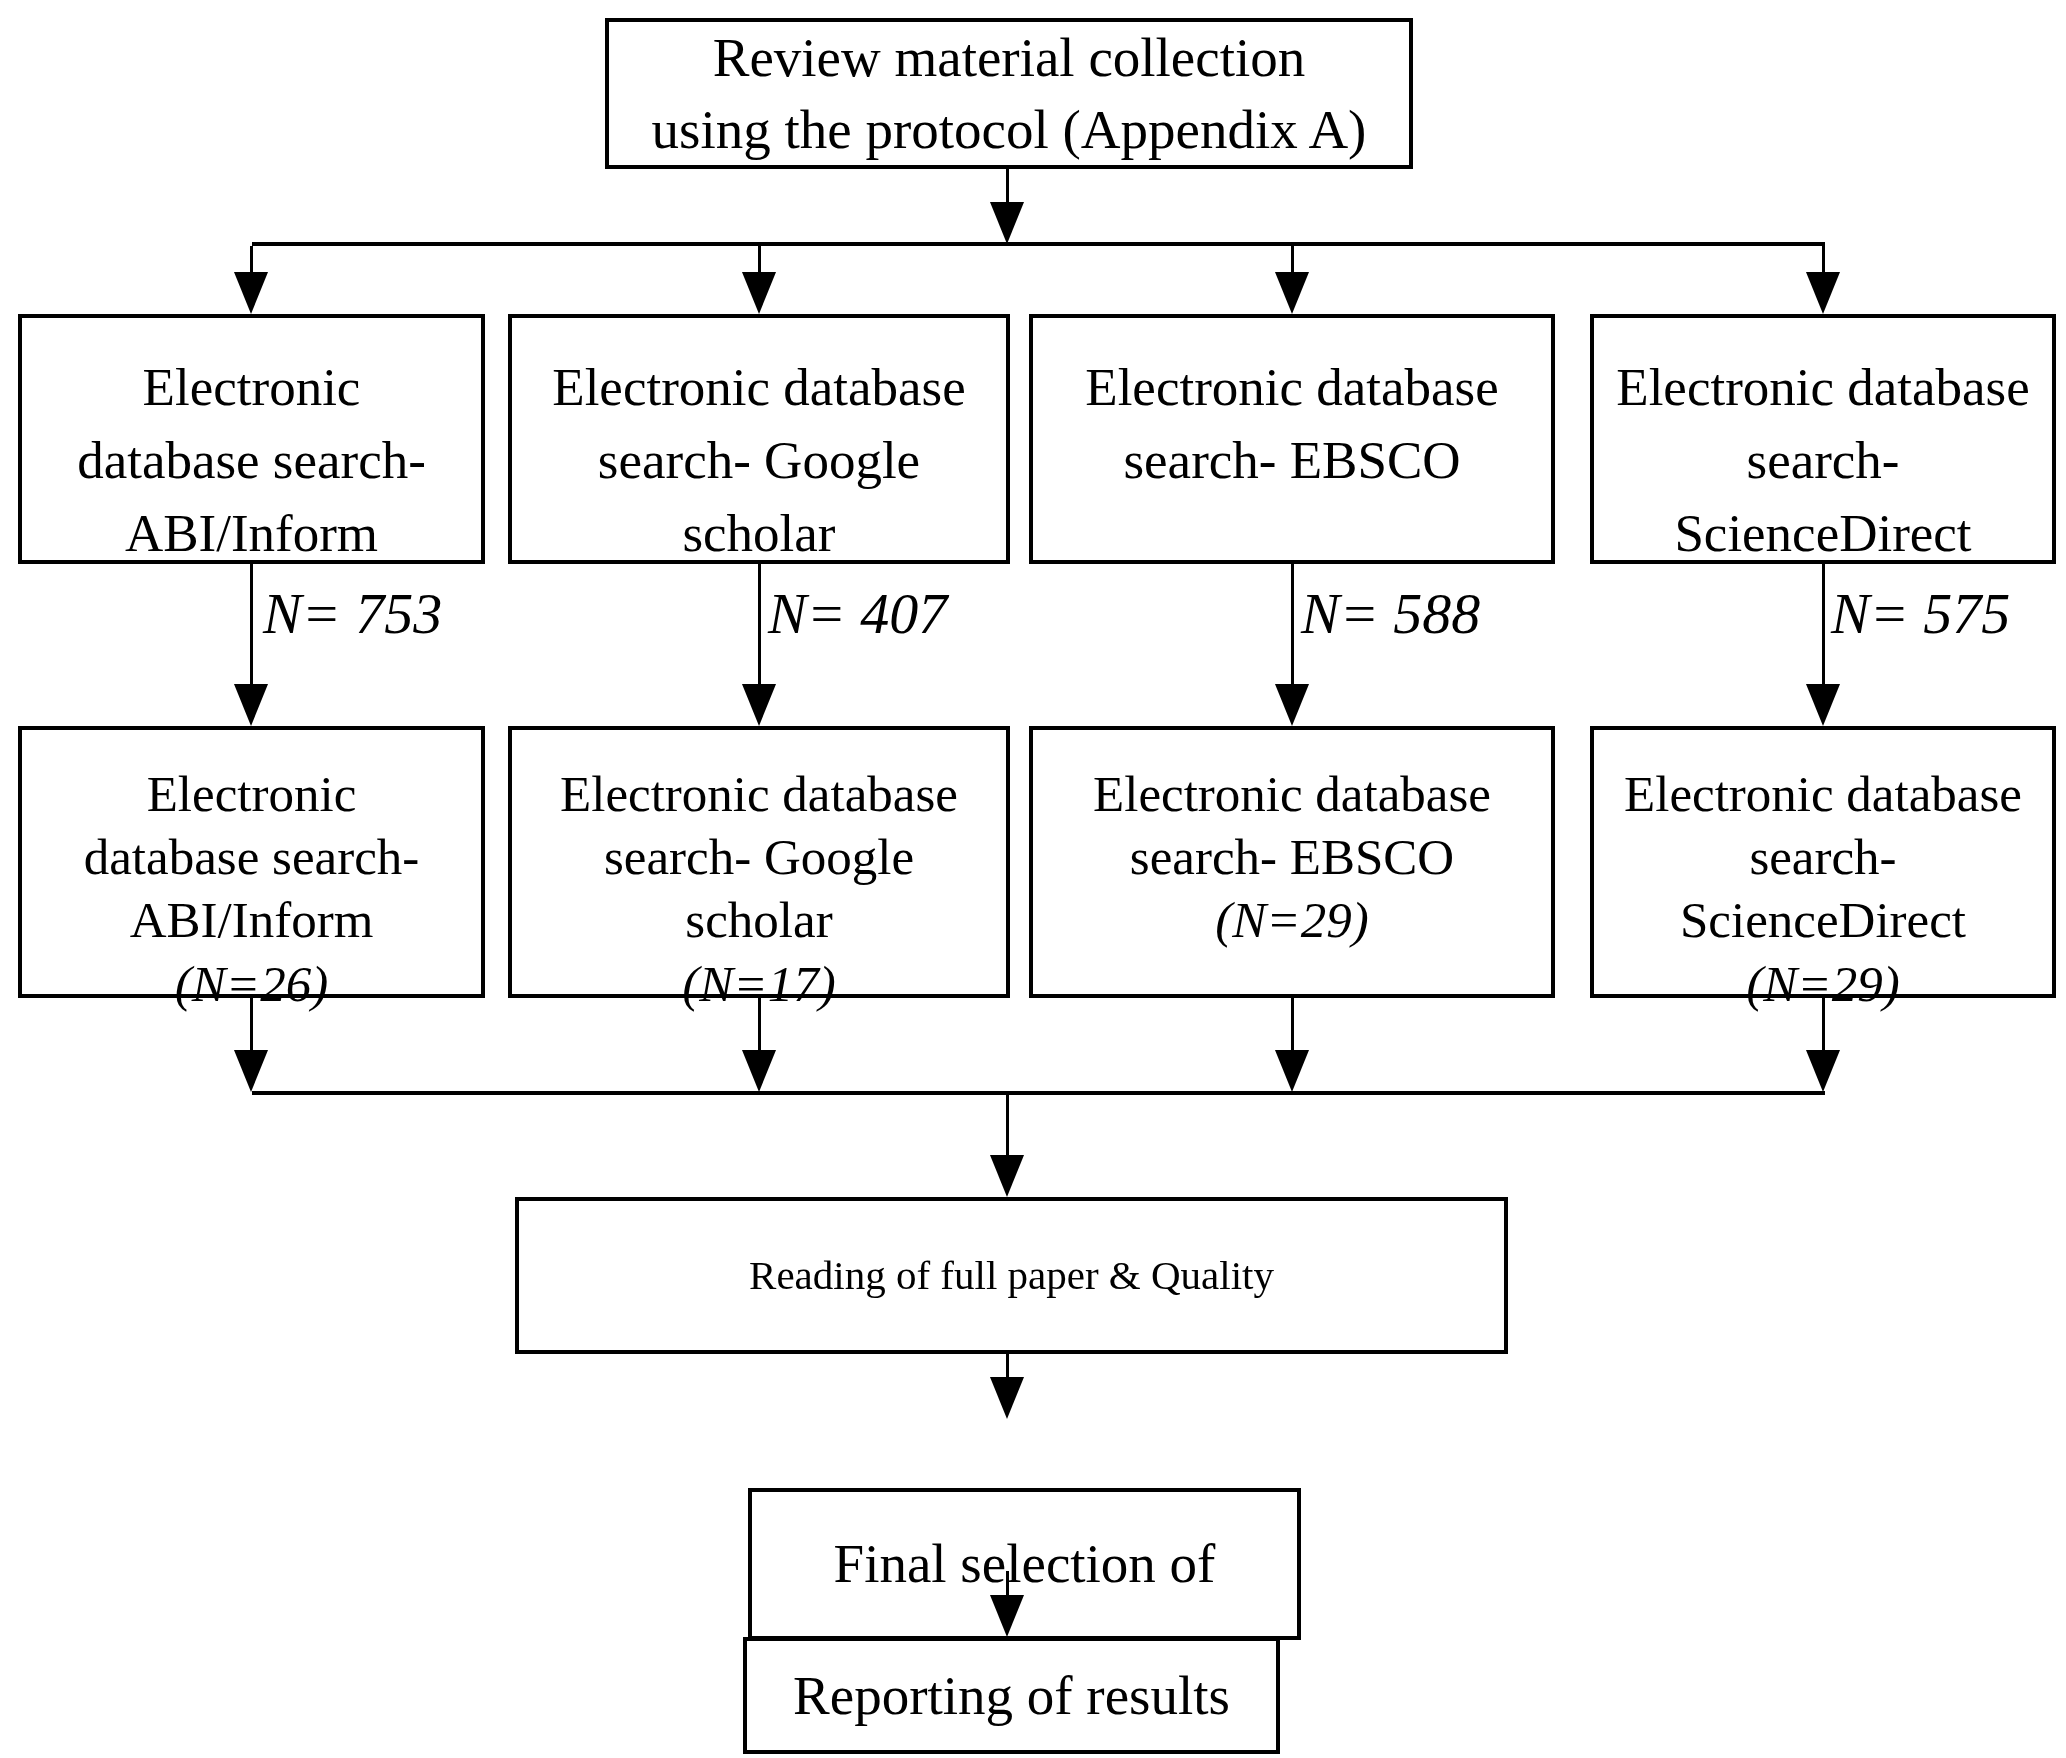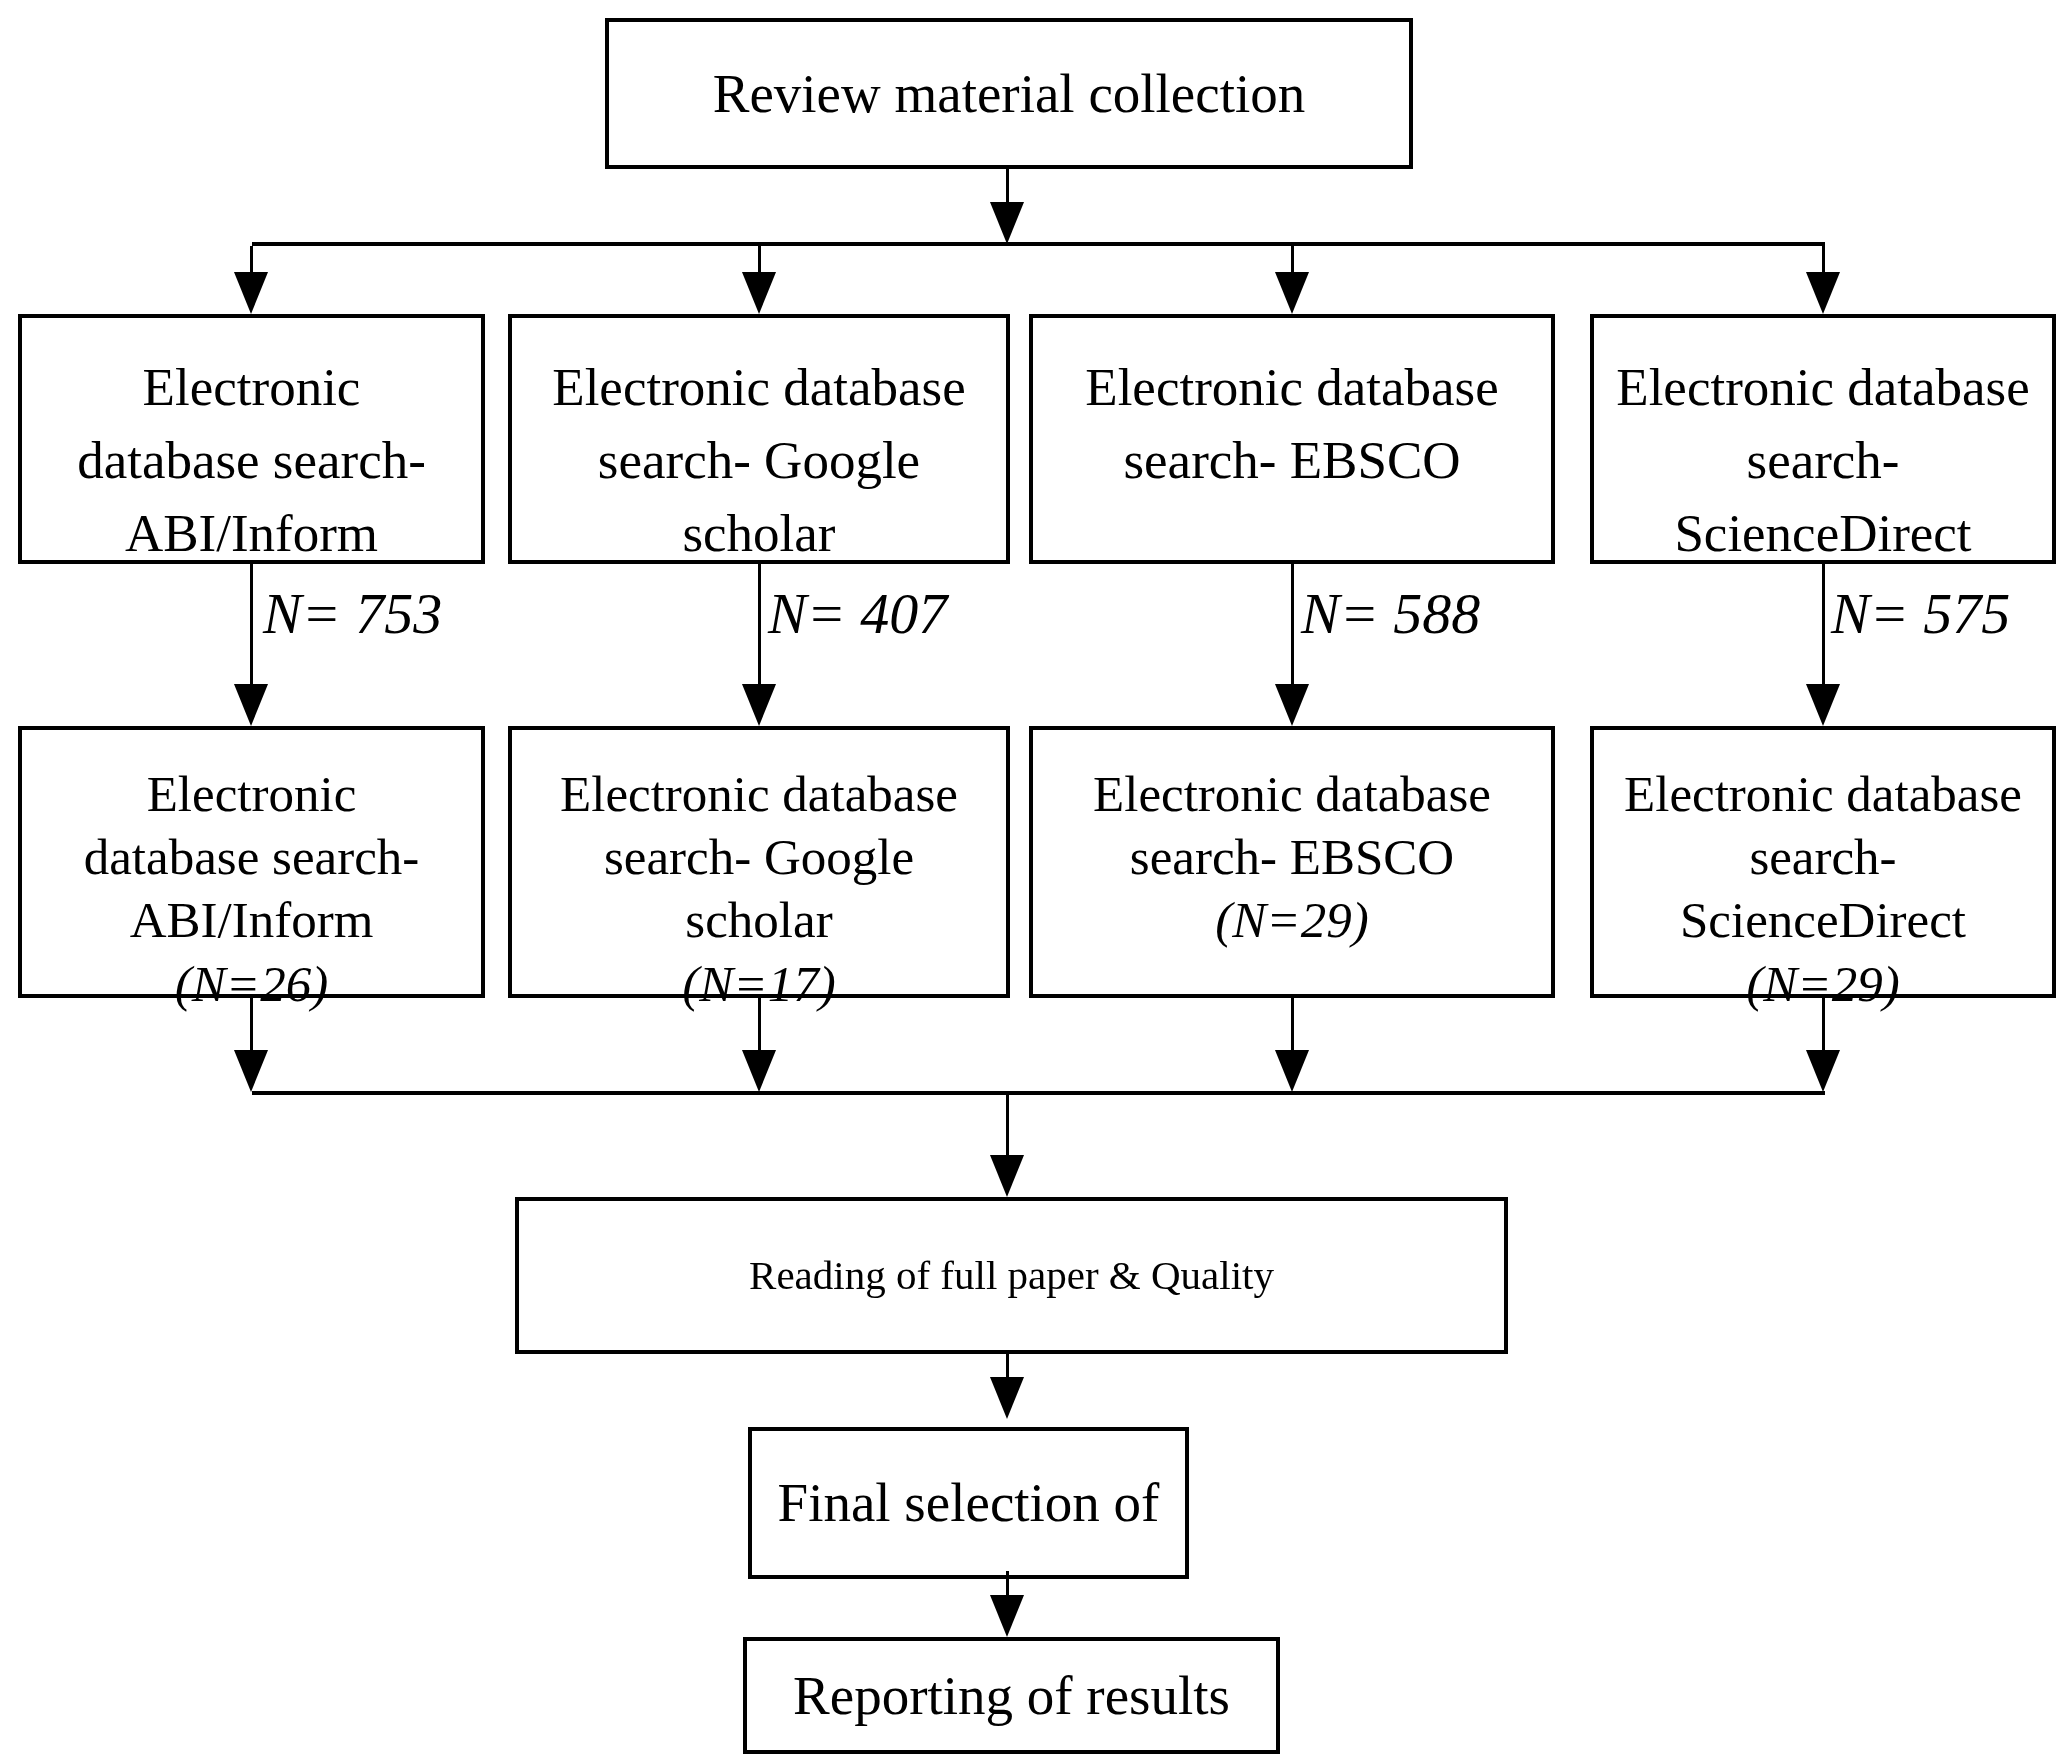--- a/index.html
+++ b/index.html
@@ -48,20 +48,21 @@
   .italic{font-style:italic;font-family:Liberation Serif, serif;}
   .line{white-space:nowrap;}
 </style>
 </head>
 <body>
 
 <div id="canvas">
 
   <div class="box centered title-box" style="left:605px;top:18px;width:808px;height:151px">
     <div class="line">Review material collection</div>
+    <div class="line">using the protocol (Appendix A)</div>
   </div>
 
   <div class="vline" style="left:1006px;top:169px;height:34px"></div>
   <div class="ahead" style="left:990px;top:202px"></div>
 
   <div class="hline" style="left:252px;top:242px;width:1573px"></div>
 
   <div class="vline" style="left:250px;top:246px;height:26px"></div>
   <div class="ahead" style="left:234px;top:272px"></div>
   <div class="vline" style="left:758px;top:246px;height:26px"></div>
@@ -145,21 +146,21 @@
   <div class="vline" style="left:1006px;top:1095px;height:61px"></div>
   <div class="ahead" style="left:990px;top:1155px"></div>
 
   <div class="box centered quality-box" style="left:515px;top:1197px;width:993px;height:157px">
     <div class="line">Reading of full paper &amp; Quality</div>
   </div>
 
   <div class="vline" style="left:1006px;top:1354px;height:24px"></div>
   <div class="ahead" style="left:990px;top:1377px"></div>
 
-  <div class="box centered final-box" style="left:748px;top:1427px;width:441px;height:152px">
+  <div class="box centered final-box" style="left:748px;top:1488px;width:553px;height:152px">
     <div class="line">Final selection of</div>
   </div>
 
   <div class="vline" style="left:1006px;top:1571px;height:24px"></div>
   <div class="ahead" style="left:990px;top:1595px"></div>
 
   <div class="box centered reporting-box" style="left:743px;top:1637px;width:537px;height:117px">
     <div class="line">Reporting of results</div>
   </div>
 

